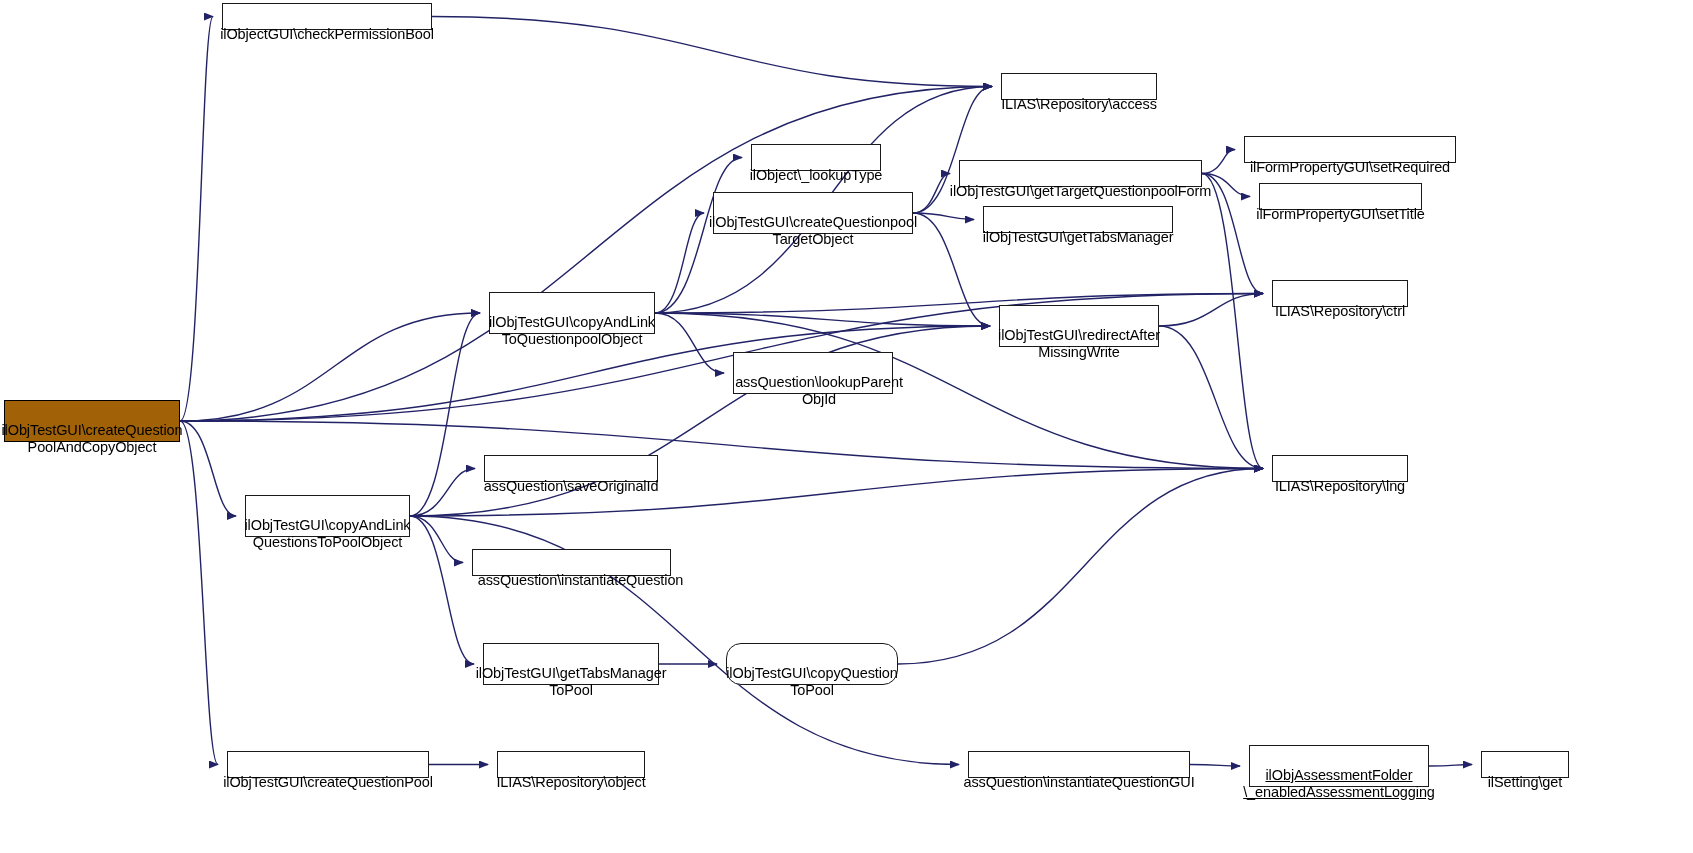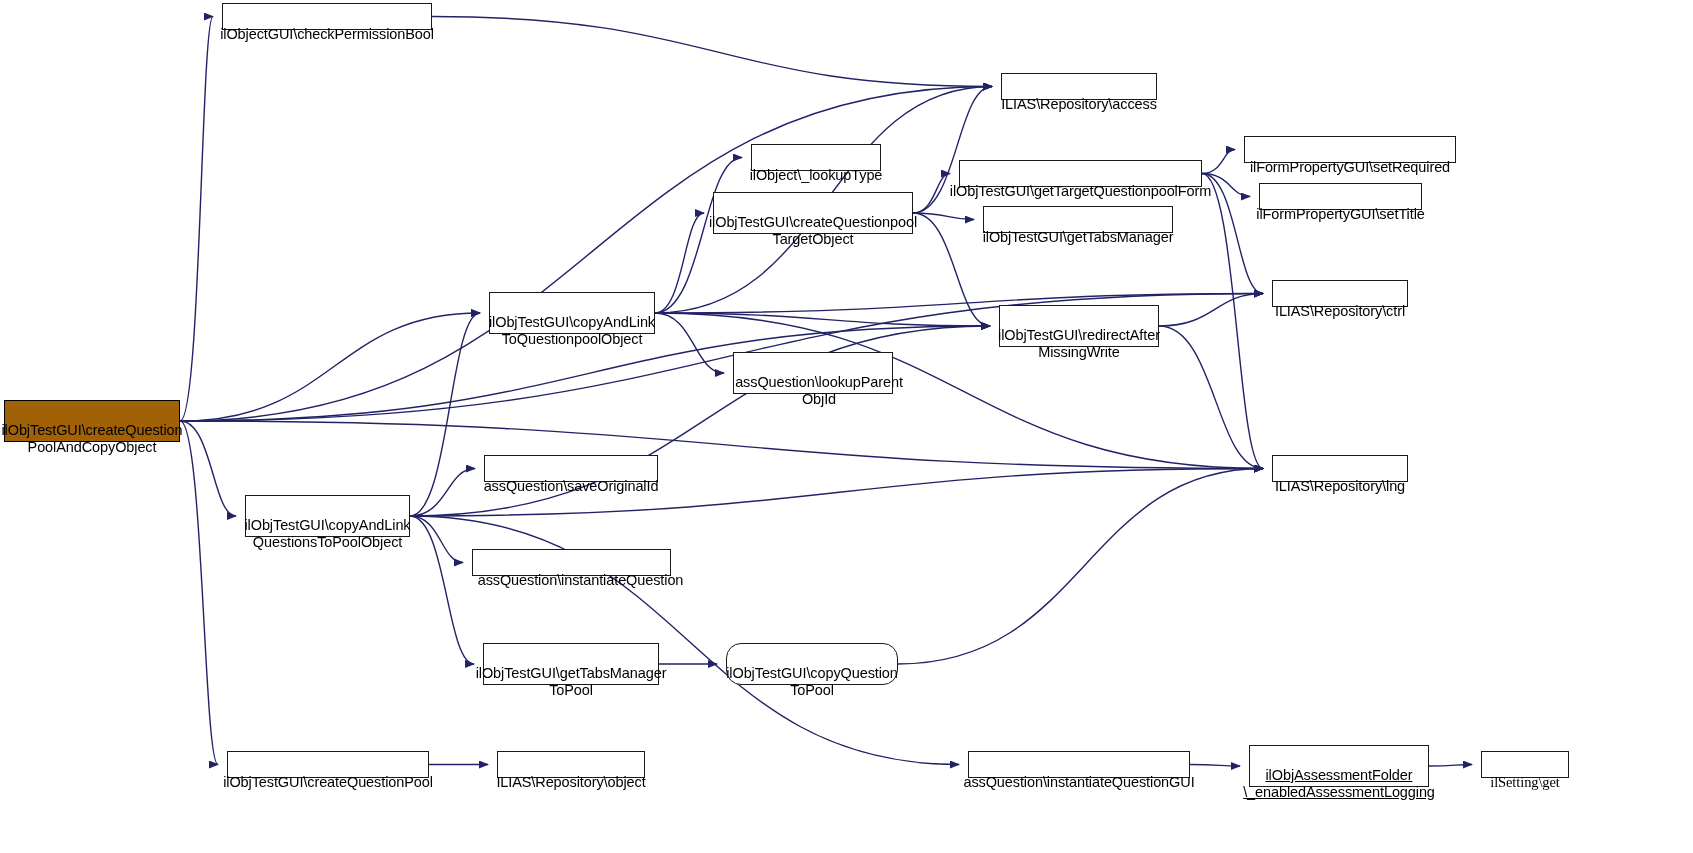--- a/index.html
+++ b/index.html
@@ -122,15 +122,15 @@
       <div class="node" style="left: 472px; top: 549px; width: 199px; height: 27px; padding-left: 18px;"><span>assQuestion\instantiateQuestion</span></div>
       <div class="node" style="left: 483px; top: 643px; width: 176px; height: 42px;"><span>ilObjTestGUI\getTabsManager
 ToPool</span></div>
       <div class="node" style="left: 726px; top: 643px; width: 172px; height: 42px; border-radius: 15px;"><span>ilObjTestGUI\copyQuestion
 ToPool</span></div>
       <div class="node" style="left: 227px; top: 751px; width: 202px; height: 27px;"><span>ilObjTestGUI\createQuestionPool</span></div>
       <div class="node" style="left: 497px; top: 751px; width: 148px; height: 27px;"><span>ILIAS\Repository\object</span></div>
       <div class="node" style="left: 968px; top: 751px; width: 222px; height: 27px;"><span>assQuestion\instantiateQuestionGUI</span></div>
       <div class="node" style="left: 1249px; top: 745px; width: 180px; height: 42px; text-decoration: underline;"><span>ilObjAssessmentFolder
 \_enabledAssessmentLogging</span></div>
-      <div class="node" style="left: 1481px; top: 751px; width: 88px; height: 27px; font-family: Liberation Serif, serif;"><span>ilSetting\get</span></div>
+      <div class="node" style="left: 1481px; top: 751px; width: 88px; height: 27px;"><span>ilSetting\get</span></div>
     </div>
 </div>
 
 </body></html>

